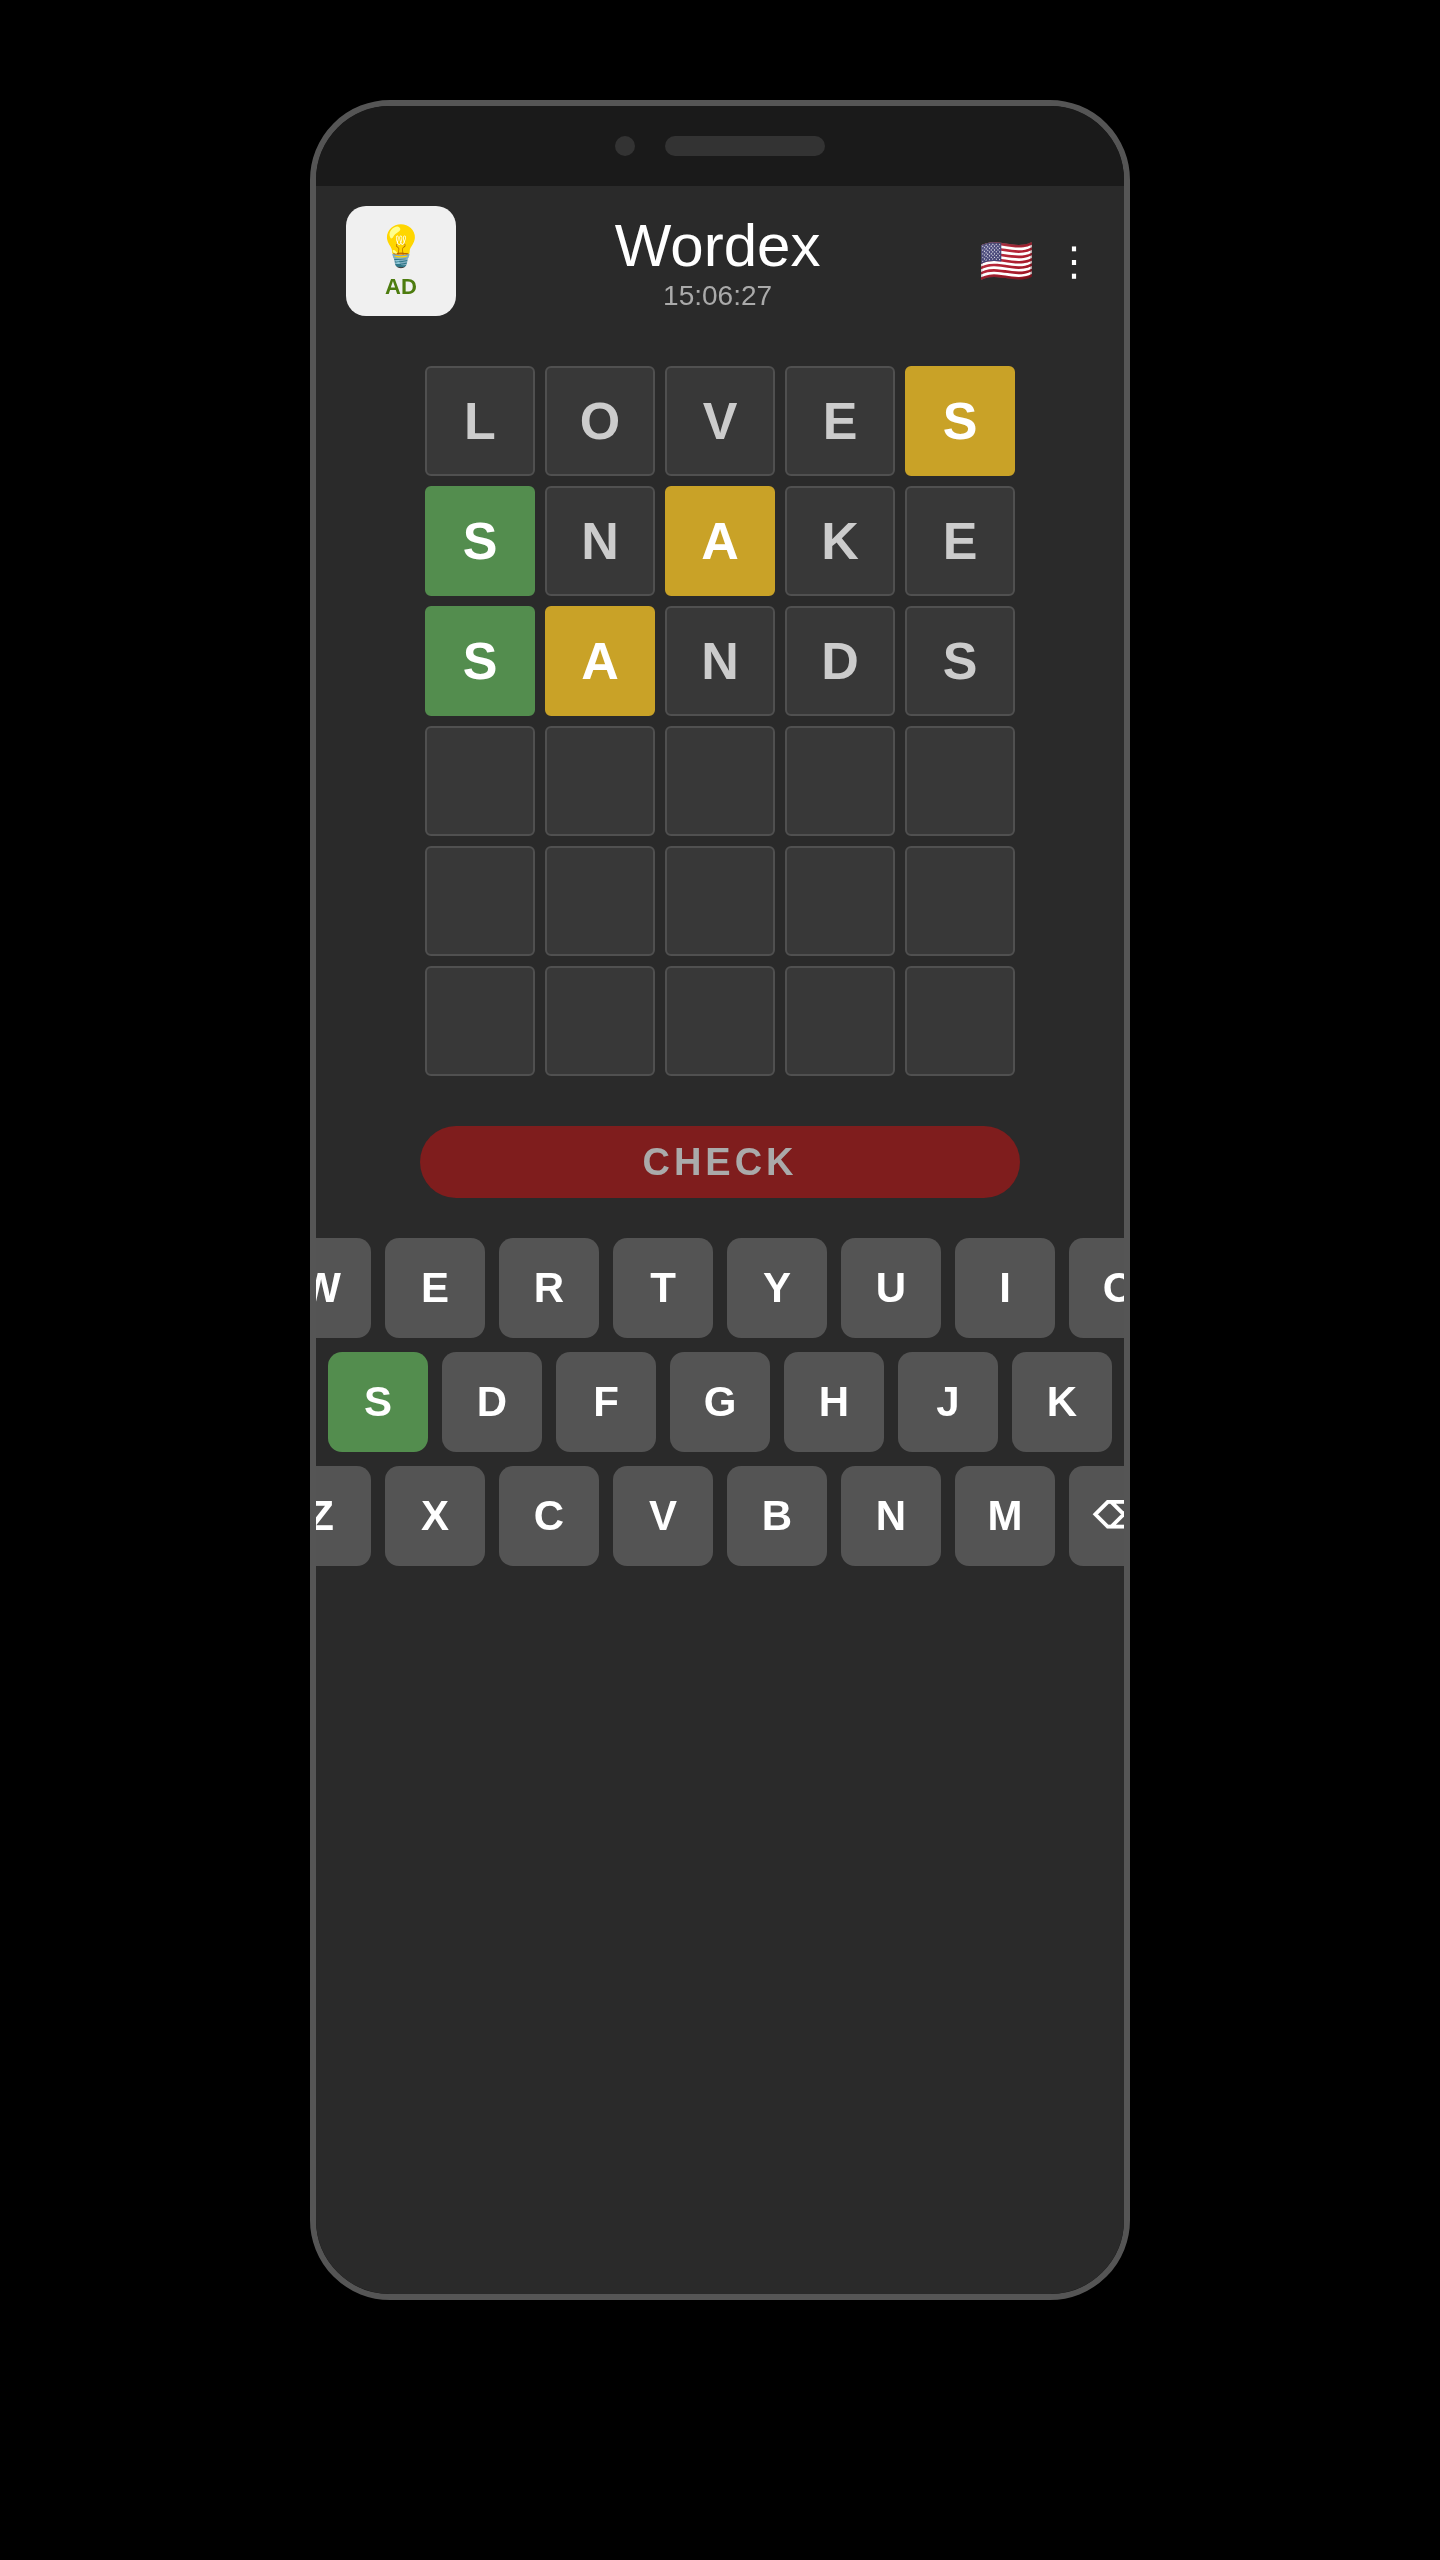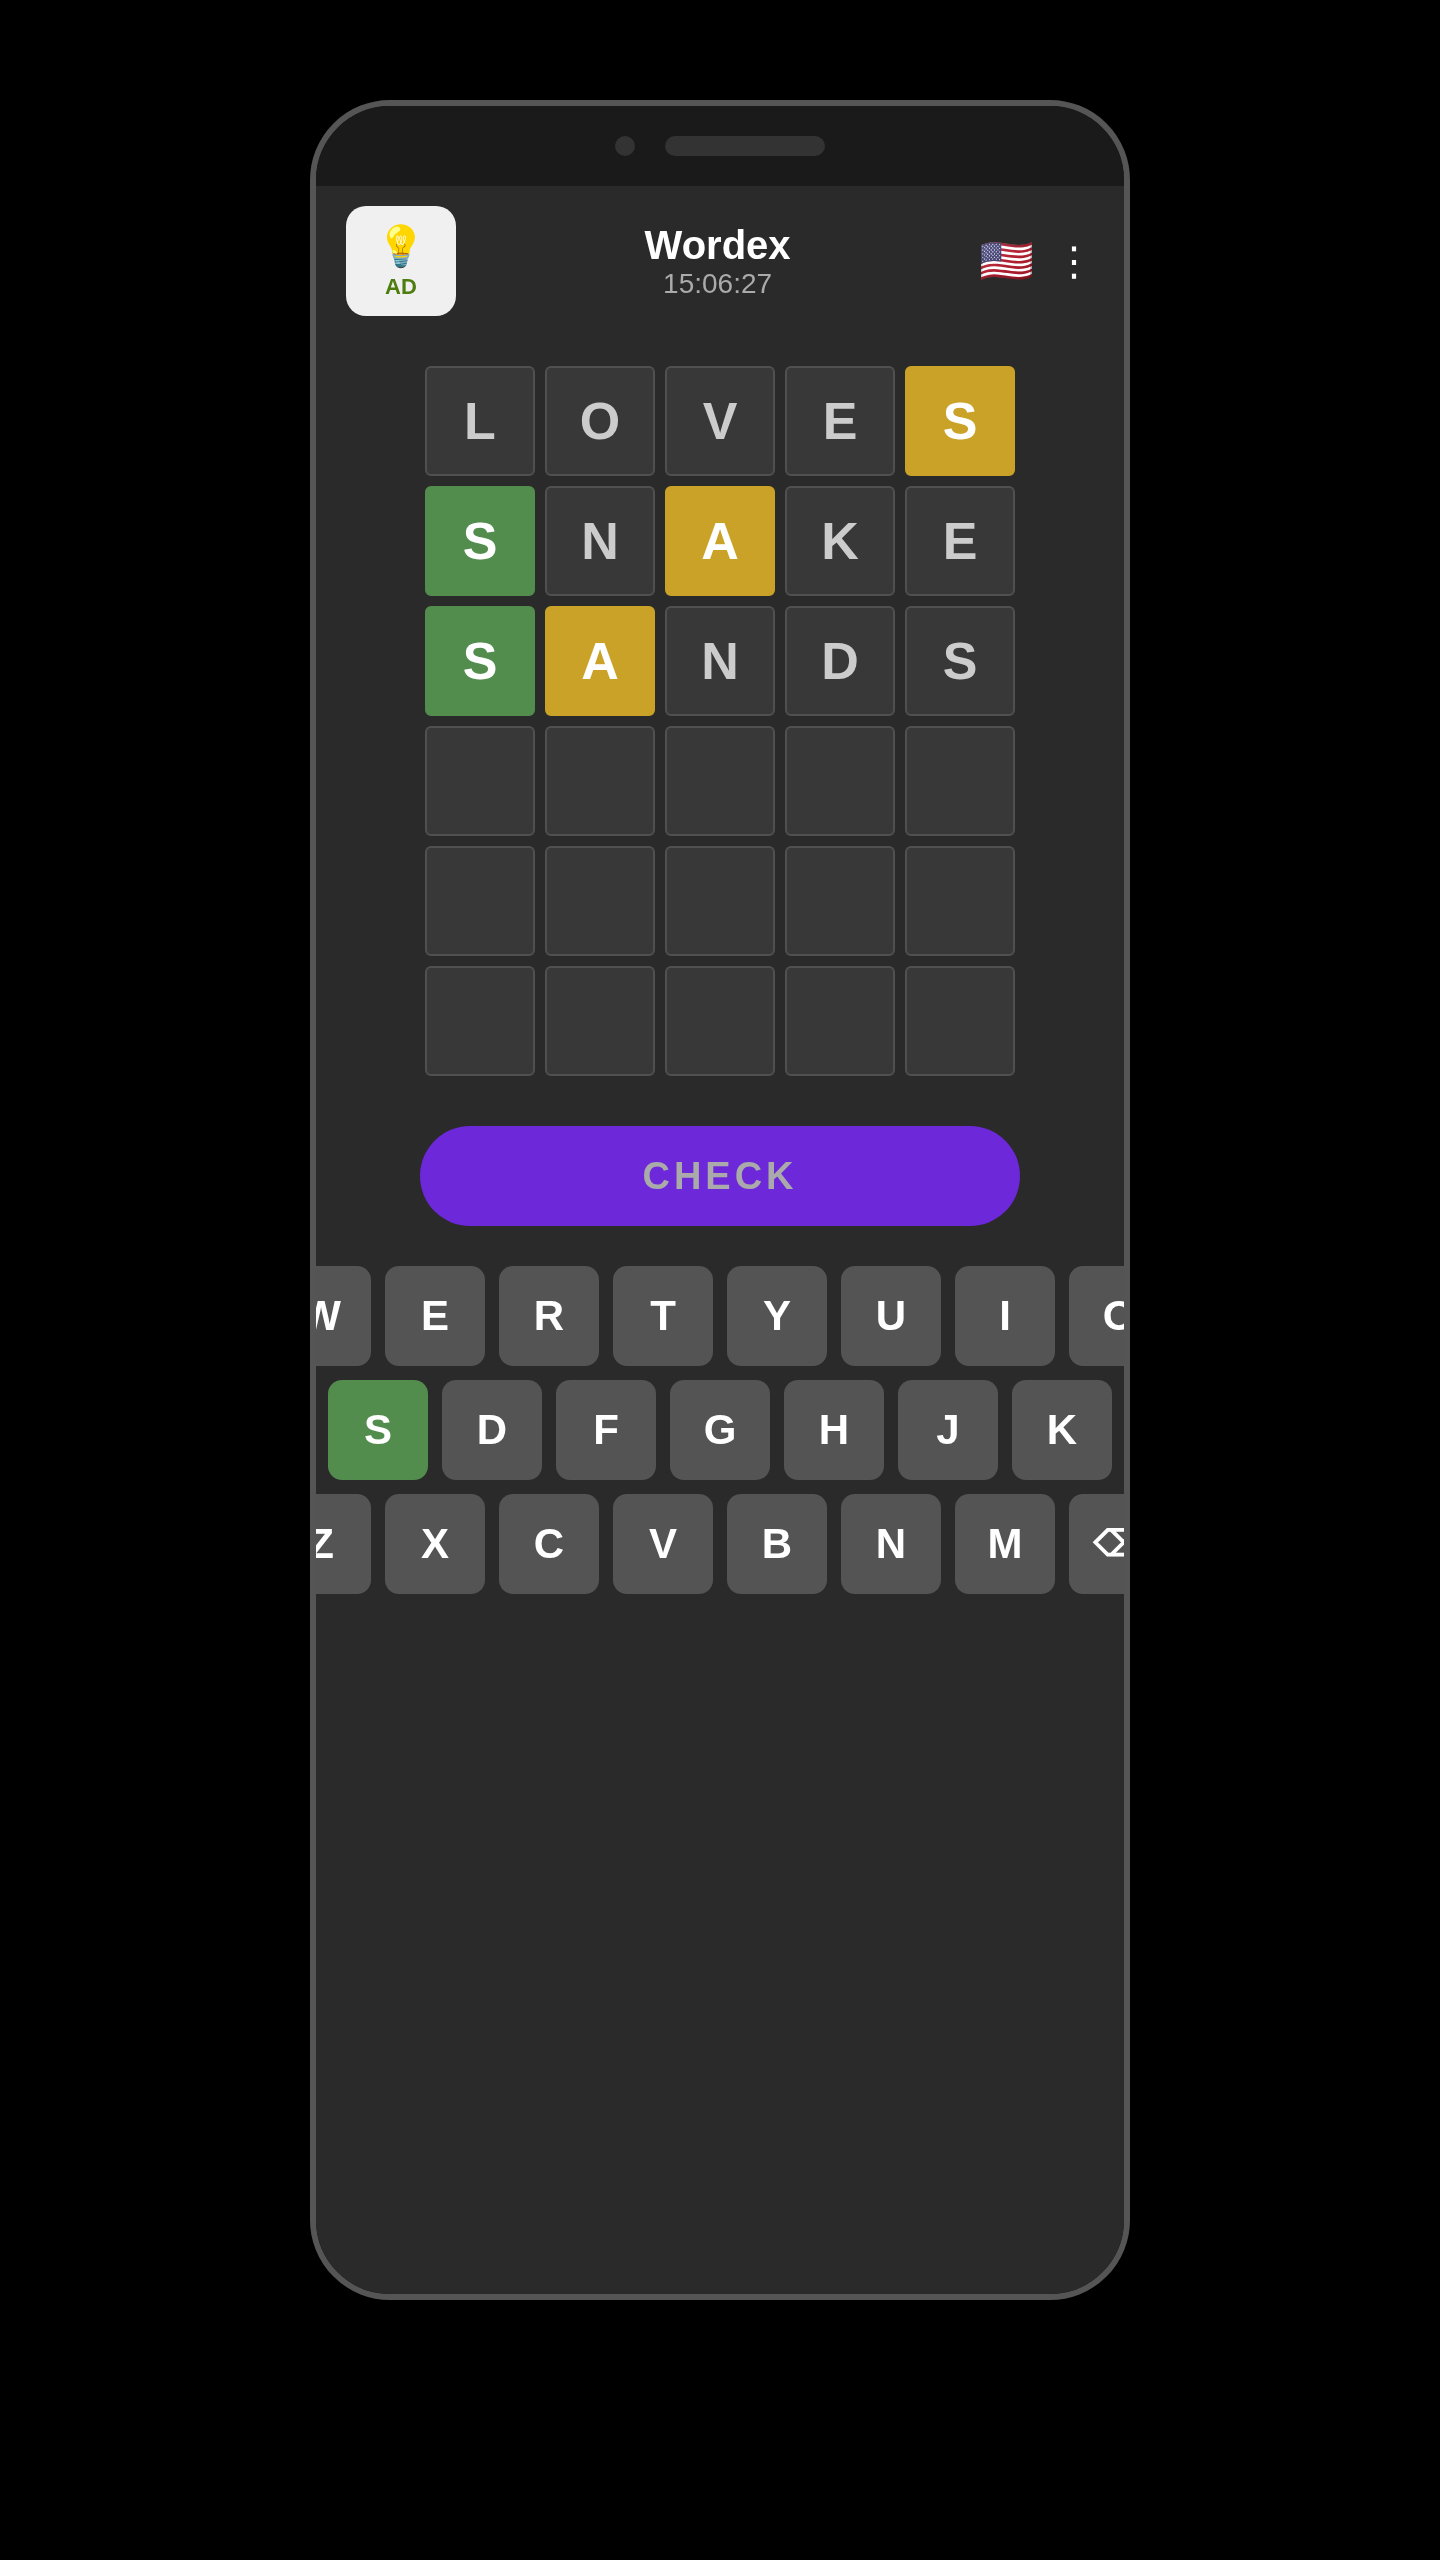--- a/index.html
+++ b/index.html
@@ -129,23 +129,23 @@
       font-size: 22px;
       font-weight: bold;
       color: #4d7c0f;
     }
 
     .app-title-section {
       text-align: center;
     }
 
     .app-title {
-      font-size: 40px;
-      color: #fff;
-      font-weight: 700;
+      font-size: 60px;
+      color: #fff;
+      font-weight: 400;
     }
 
     .app-timer {
       font-size: 28px;
       color: #aaa;
     }
 
     .app-header-right {
       display: flex;
       align-items: center;
@@ -198,22 +198,22 @@
     }
 
     .cell.empty {
       background: #383838;
       border-color: #505050;
     }
 
     
     .check-button {
       width: 600px;
-      height: 100px;
-      background: #6d28d9;
+      height: 72px;
+      background: #7f1d1d;
       border-radius: 50px;
       display: flex;
       align-items: center;
       justify-content: center;
       margin: 20px 0;
       cursor: pointer;
     }
 
     .check-label {
       font-size: 38px;

